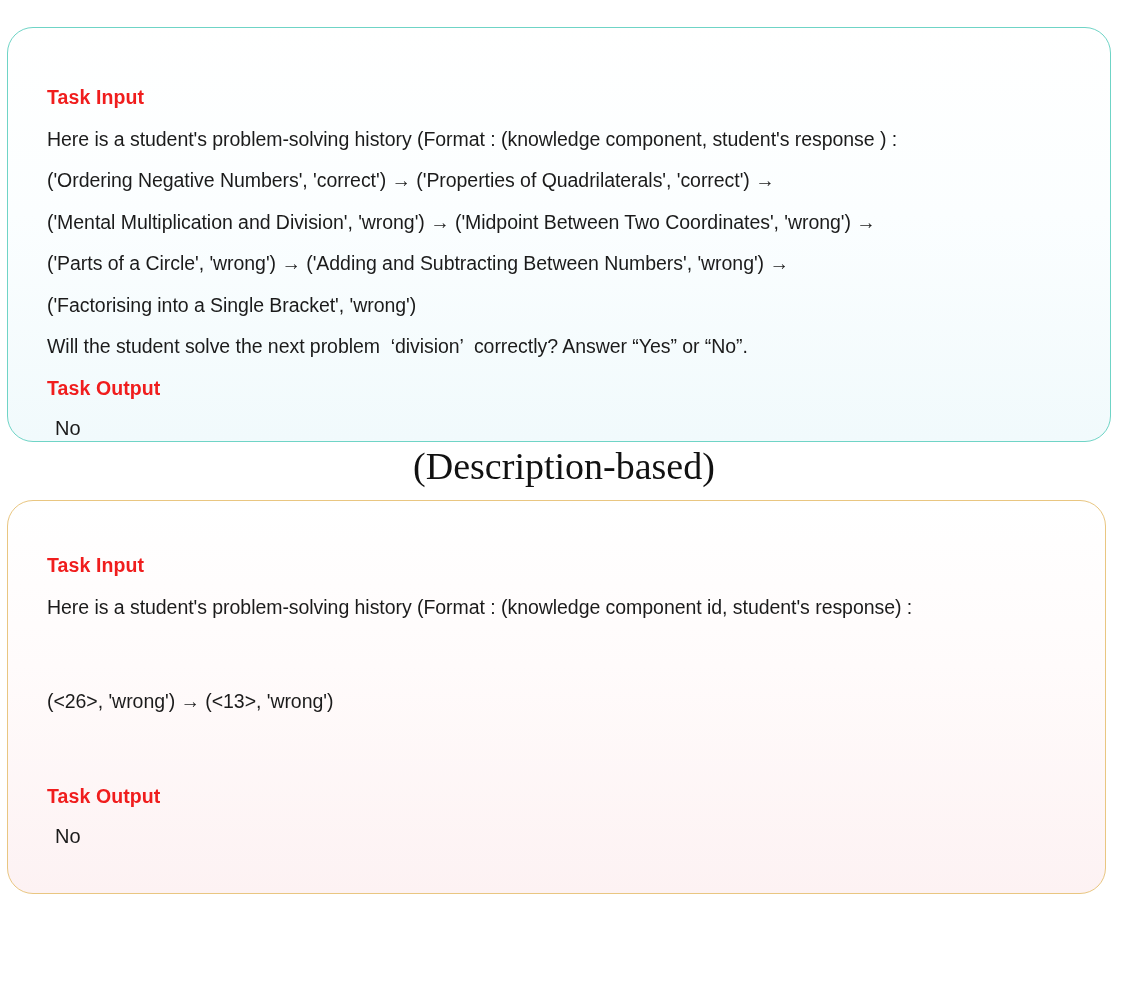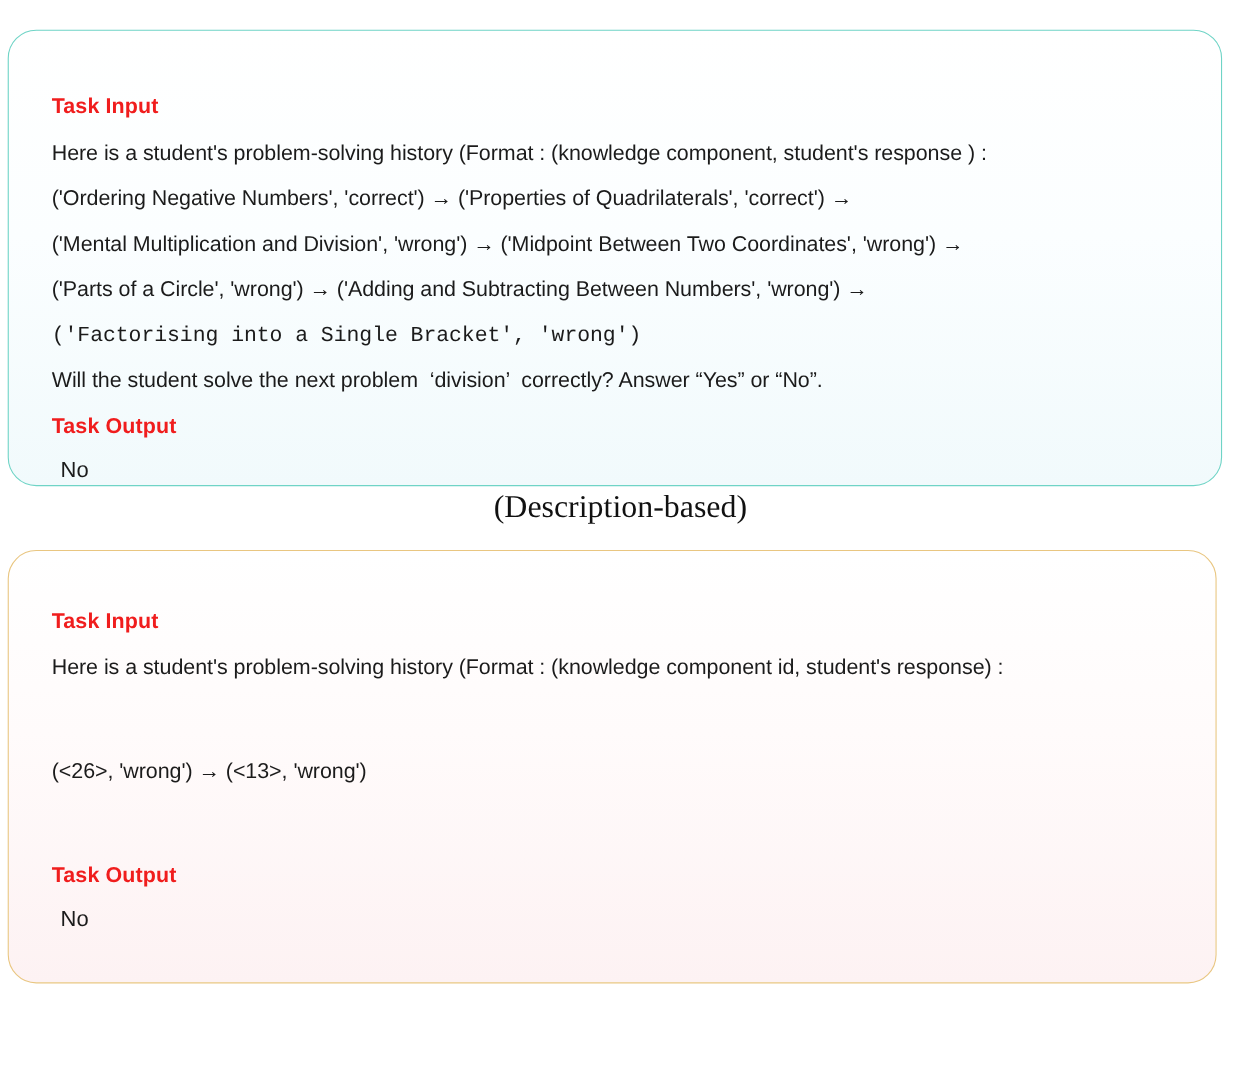--- a/index.html
+++ b/index.html
@@ -82,41 +82,41 @@
     color: #1b1b1b;
     font-size: 20px;
     font-weight: 400;
     line-height: 1.0;
     padding-left: 8px;
   }
 
   
   .card-desc .label.task-input { margin: 0 0 22px 0; }
   .card-desc .line             { margin: 0 0 22px 0; }
-  .card-desc .line.last-hist   { margin: 0 0 22px 0; font-family: Liberation Mono, monospace; }
+  .card-desc .line.last-hist   { margin: 0 0 22px 0; }
   .card-desc .label.task-output{ margin: 0 0 20px 0; }
   .card-desc .answer           { margin: 0; }
 
   
   .card-id .label.task-input { margin: 0 0 22px 0; }
   .card-id .line.intro       { margin: 0 0 22px 0; }
   .card-id .spacer-lg        { height: 53px; }
   .card-id .line.hist        { margin: 0 0 22px 0; }
   .card-id .spacer-md        { height: 53px; }
   .card-id .line.question    { margin: 0 0 22px 0; }
   .card-id .label.task-output{ margin: 0 0 20px 0; }
   .card-id .answer           { margin: 0; }
 
   
   .caption {
     position: absolute;
     width: 1128px;
     text-align: center;
     font-family: "Liberation Serif", "DejaVu Serif", serif;
-    font-size: 29px;
+    font-size: 38px;
     color: #111111;
     line-height: 1.0;
   }
   .caption-desc { top: 447px; }
   .caption-id   { top: 916px; }
 </style>
 </head>
 <body>
 
 <div class="page">

